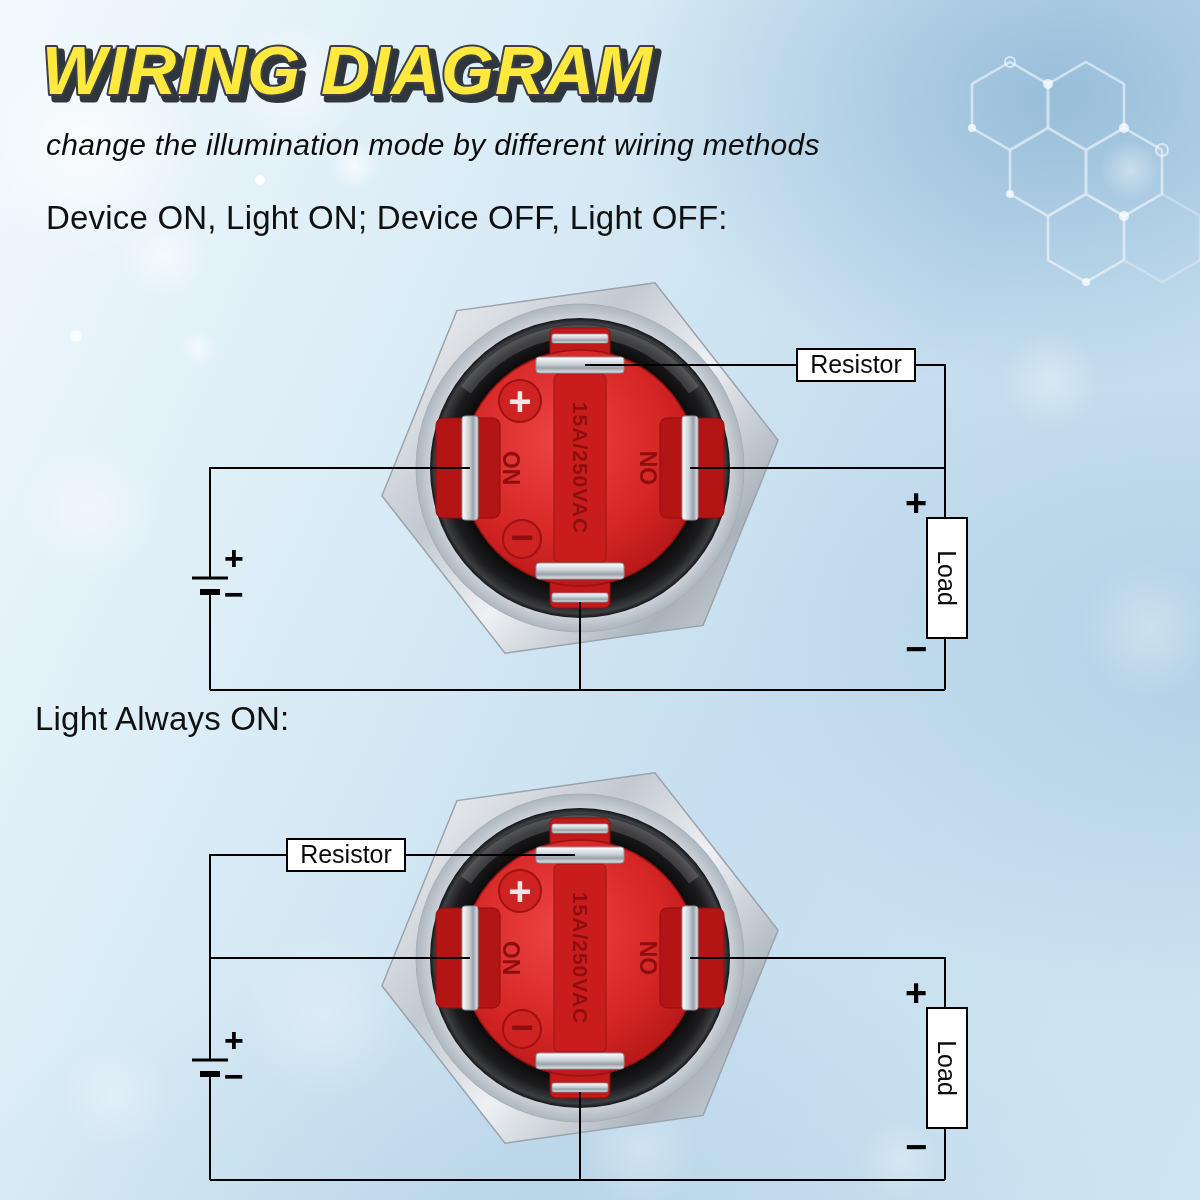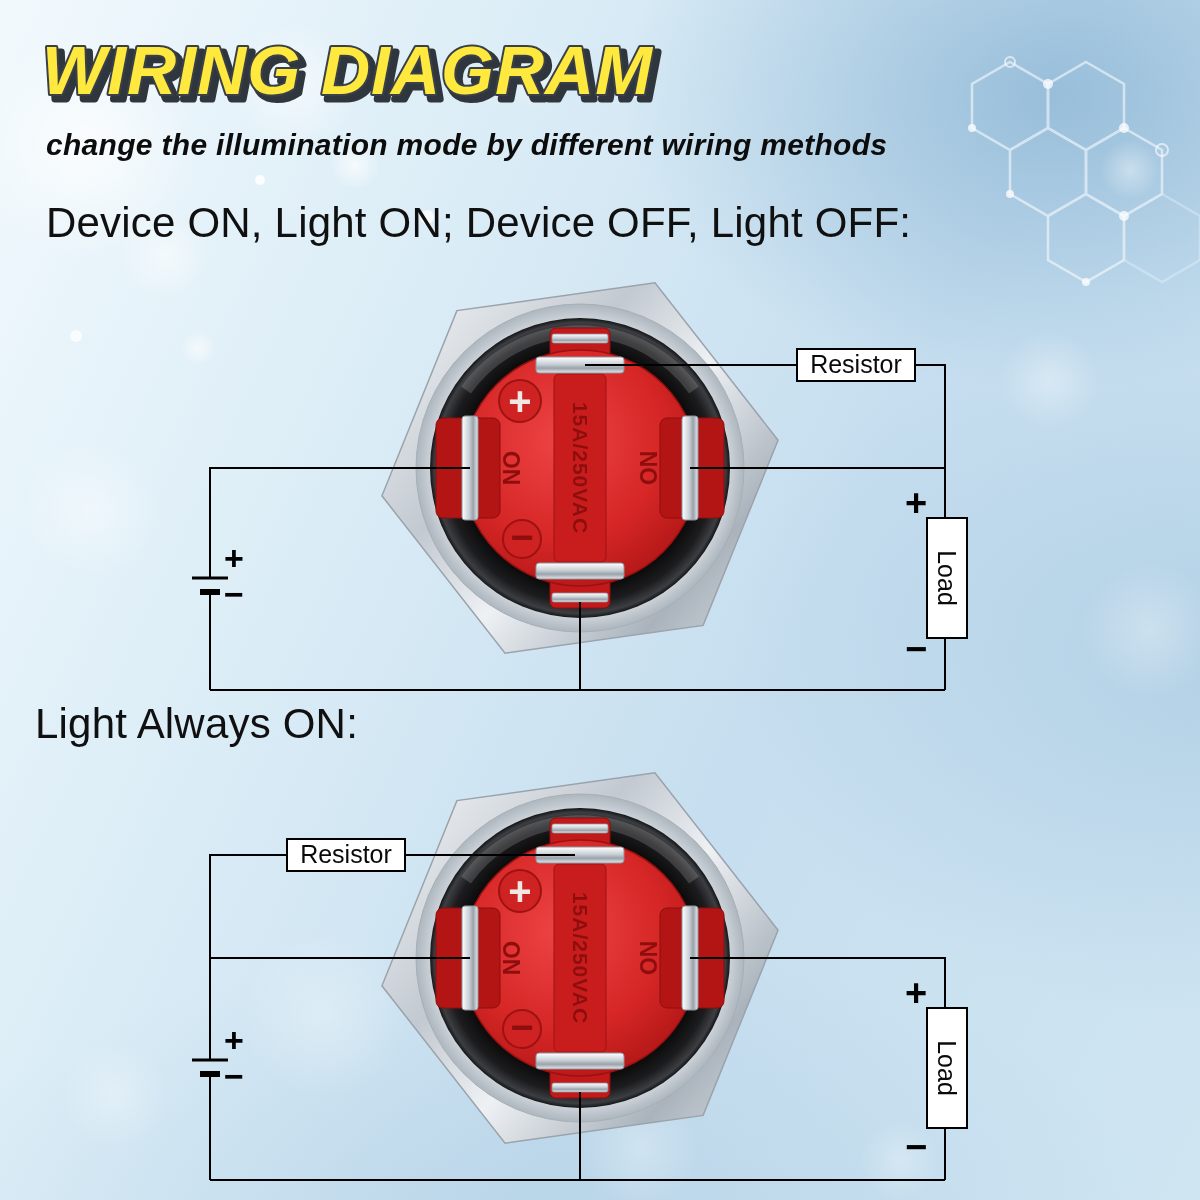--- a/index.html
+++ b/index.html
@@ -25,24 +25,24 @@
     font-size:68px; letter-spacing:1px; fill:#30363d; stroke:#30363d; stroke-width:7px;
     paint-order:stroke; stroke-linejoin:round;
   }
   .title-main {
     font-family:"Liberation Sans",sans-serif; font-style:italic; font-weight:bold;
     font-size:68px; letter-spacing:1px; fill:#ffe93e; stroke:#3a4047; stroke-width:4px;
     paint-order:stroke; stroke-linejoin:round;
   }
   .subtitle {
     position:absolute; left:46px; top:128px;
-    font-size:30px; font-weight:bold; font-style:italic; color:#0c0c0c; letter-spacing:0.3px;
+    font-size:30px; font-weight:normal; font-style:italic; color:#0c0c0c; letter-spacing:0.3px;
   }
   .section-heading {
-    position:absolute; font-size:42px; font-weight:500; color:#101010; letter-spacing:0.2px;
+    position:absolute; font-size:33px; font-weight:500; color:#101010; letter-spacing:0.2px;
   }
   #heading1 { left:46px; top:199px; }
   #heading2 { left:35px; top:700px; }
 
   .diagram { position:absolute; left:0; width:1200px; }
   #diagram1 { top:250px; height:450px; }
   #diagram2 { top:760px; height:440px; }
 
   .wire { stroke:#000; stroke-width:2; fill:none; }
   .batt-long { stroke:#000; stroke-width:3; }

